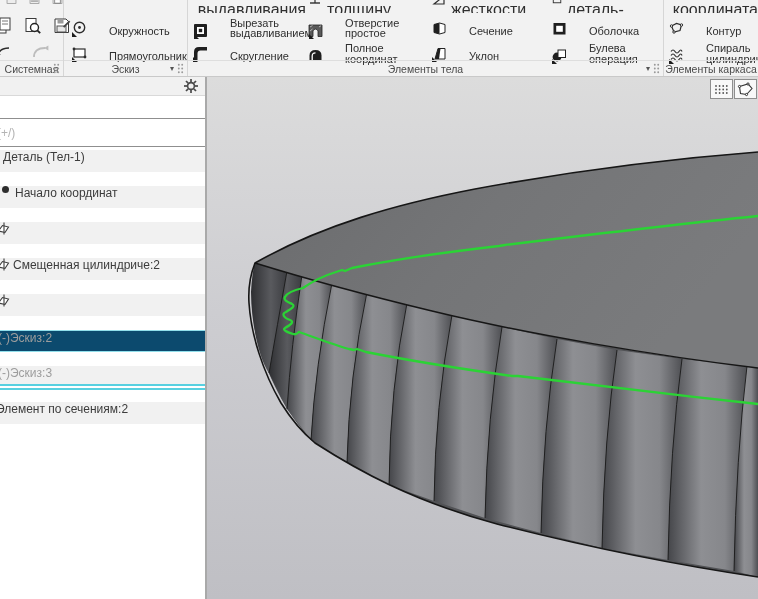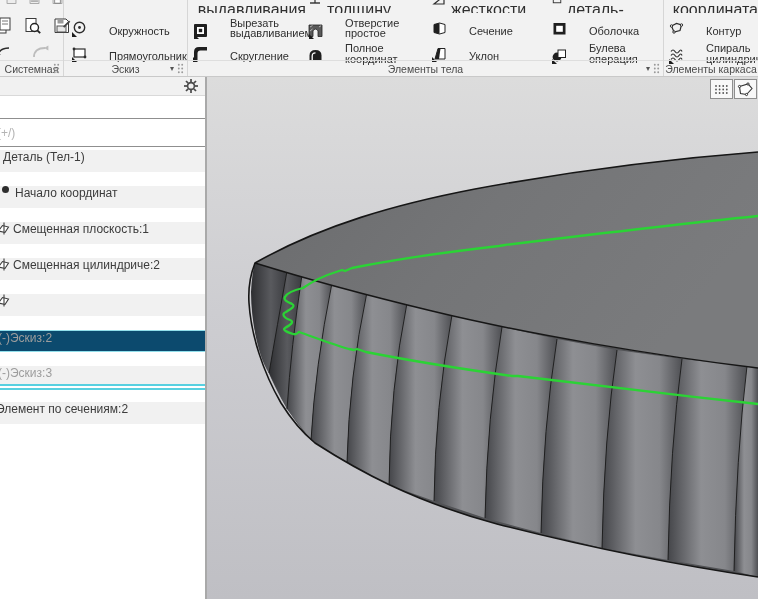--- a/index.html
+++ b/index.html
@@ -380,21 +380,20 @@
       <span class="bullet"></span>
       <span>Начало координат</span>
     </div>
     <div class="trow">
       <span class="ticon">
           <svg width="13" height="13" viewBox="0 0 13 13">
             <path d="M1.5,9 L5.5,3.5 L11.5,5 L8,10.5 Z" fill="#fff" stroke="#3c3c3c" stroke-width="1.1"></path>
             <line x1="7" y1="0.5" x2="7" y2="12.5" stroke="#3c3c3c" stroke-width="1.1"></line>
           </svg>
         </span>
-      <span>Смещенная плоскость:1</span>
     </div>
     <div class="trow">
       <span class="ticon">
           <svg width="13" height="13" viewBox="0 0 13 13">
             <path d="M1.5,9 L5.5,3.5 L11.5,5 L8,10.5 Z" fill="#fff" stroke="#3c3c3c" stroke-width="1.1"></path>
             <line x1="7" y1="0.5" x2="7" y2="12.5" stroke="#3c3c3c" stroke-width="1.1"></line>
           </svg>
         </span>
       <span>Смещенная цилиндриче:2</span>
     </div>

